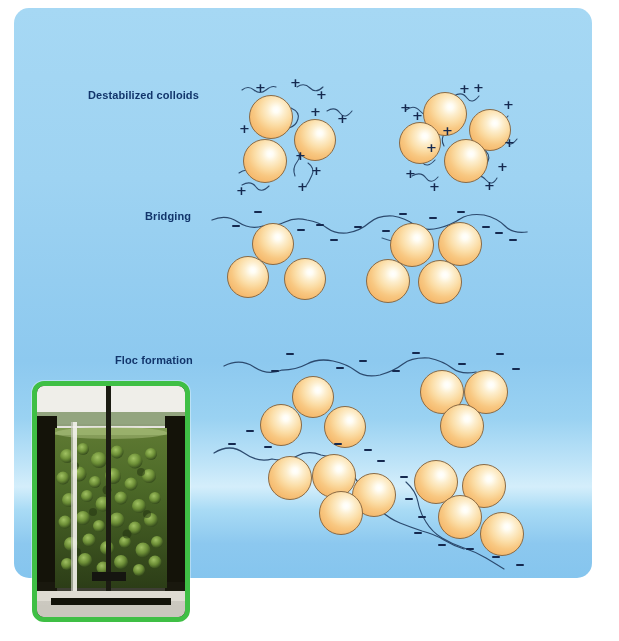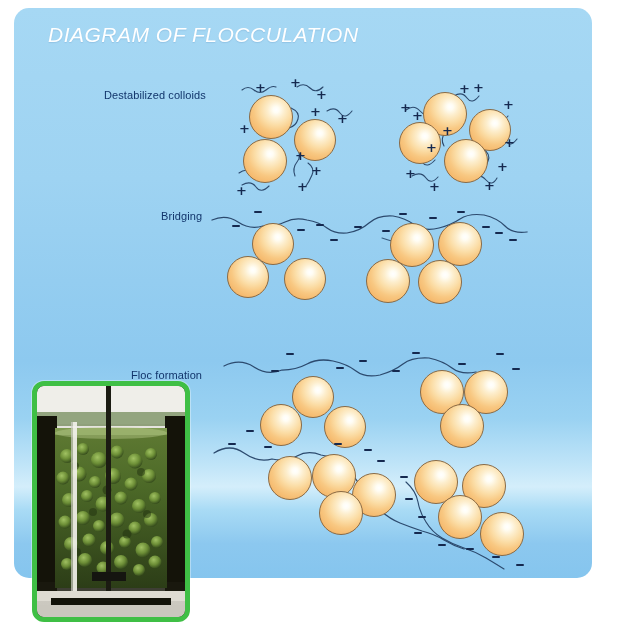--- a/index.html
+++ b/index.html
@@ -32,22 +32,22 @@
   #title{
     position:absolute;left:34px;top:15px;
     font-size:21px;font-style:italic;font-weight:400;
     letter-spacing:.5px;color:#ffffff;white-space:nowrap;
     text-shadow:0 1px 1px rgba(120,170,210,.45);
   }
 
   
   .stage-label{
     position:absolute;
-    font-size:11px;font-weight:normal;color:#12356b;
-    white-space:nowrap;letter-spacing:.1px;margin-left:16px;
+    font-size:11px;font-weight:bold;color:#12356b;
+    white-space:nowrap;letter-spacing:.1px;
   }
 
   
   .sphere{
     position:absolute;border-radius:50%;
     background:
       radial-gradient(circle at 62% 33%,
         #ffffff 0%,
         #fffdf4 8%,
         #fdeecd 22%,
@@ -78,25 +78,24 @@
   }
   #photo-inner{position:absolute;inset:0;overflow:hidden;border-radius:7px;}
 </style>
 </head>
 <body>
 
 <div id="root">
 
   <div id="panel">
 
-    <div id="title">DIAGRAM OF FLOCCULATION</div>
 
     <div class="stage-label" style="left:74px;top:81px;">Destabilized colloids</div>
     <div class="stage-label" style="left:131px;top:202px;">Bridging</div>
-    <div class="stage-label" style="left:101px;top:361px;">Floc formation</div>
+    <div class="stage-label" style="left:101px;top:346px;">Floc formation</div>
 
     <svg class="chains" viewBox="0 0 578 570">
       <g fill="none" stroke="#2c4a6e" stroke-width="1.1" stroke-linecap="round">
 
         <path d="M228 82 q6 -5 12 0 t12 0 t10 -3"></path>
         <path d="M283 79 q7 -5 13 1 t13 -1"></path>
         <path d="M277 100 q9 4 7 11 t-9 9"></path>
         <path d="M288 126 q8 -4 13 2 t11 -1"></path>
         <path d="M225 165 q8 -6 14 1 t12 -2"></path>
         <path d="M283 140 q5 8 0 14 t-2 14"></path>

